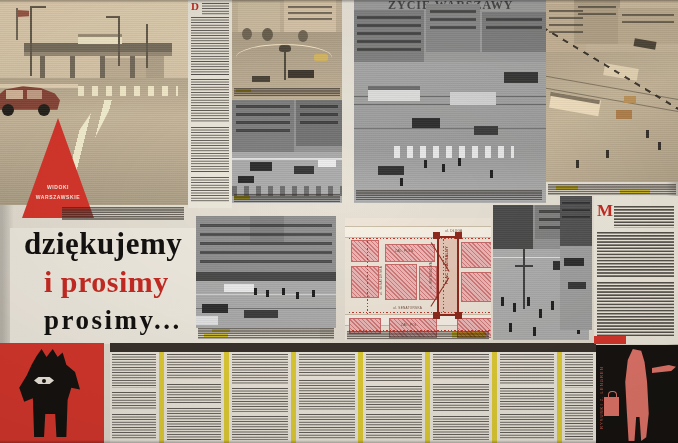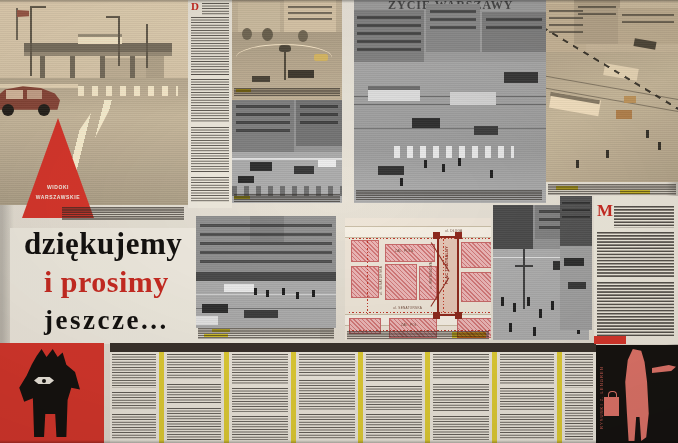--- a/index.html
+++ b/index.html
@@ -344,21 +344,21 @@
     <div class="abs" style="left:30px;top:160px;width:3px;height:8px;background:#33302a;"></div>
     <div class="noise"></div>
   </div>
   <div class="abs micro tight" style="left:548px;top:184px;width:128px;height:11px;opacity:.8;"></div>
   <div class="hl" style="left:556px;top:186px;width:22px;height:3.6px;"></div>
   <div class="hl" style="left:620px;top:190px;width:30px;height:3.6px;"></div>
 
   <div class="abs" style="left:10px;top:228px;width:310px;height:116px;background:#f1ece1;">
     <div id="hl1" class="hl-line">dziękujemy</div>
     <div id="hl2" class="hl-line">i prosimy</div>
-    <div id="hl3" class="hl-line">jeszcze...</div>
+    <div id="hl3" class="hl-line">prosimy...</div>
   </div>
 
   <div class="abs photo bw" style="left:196px;top:216px;width:140px;height:112px;">
     <div class="sky" style="background:#a8a49d;"></div>
     <div class="bldg" style="left:0;top:0;width:140px;height:58px;background:#9a958d;"></div>
     <div class="bldg" style="left:54px;top:-4px;width:34px;height:30px;background:#8d8880;"></div>
     <div class="win" style="left:4px;top:8px;width:132px;height:3px;"></div>
     <div class="win" style="left:4px;top:17px;width:132px;height:3px;"></div>
     <div class="win" style="left:4px;top:26px;width:132px;height:3px;"></div>
     <div class="win" style="left:4px;top:35px;width:132px;height:3px;"></div>

